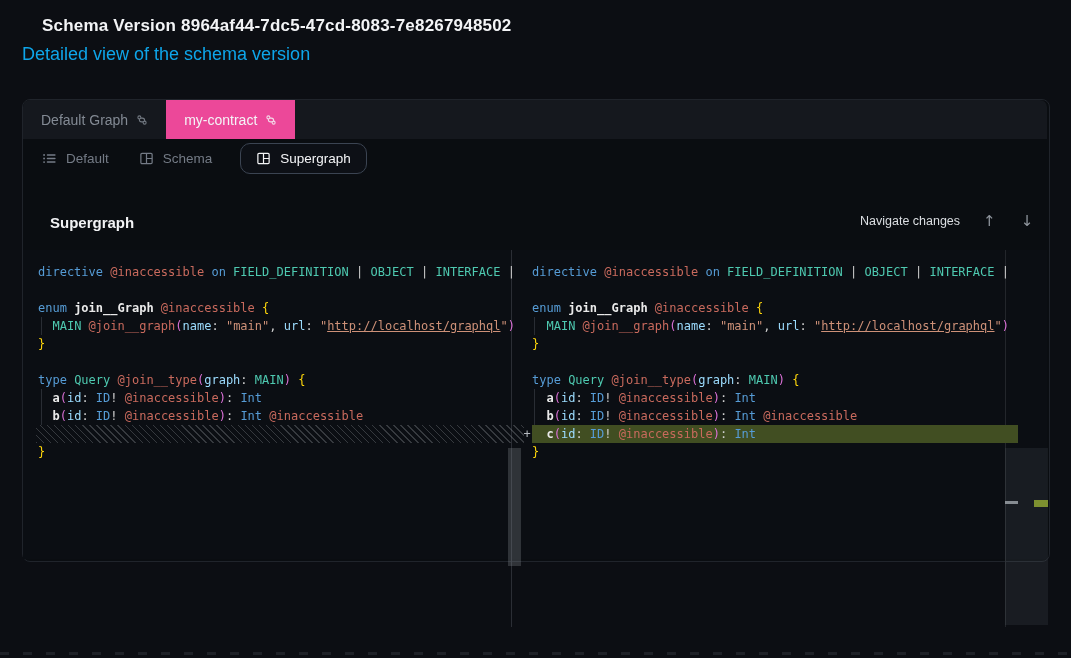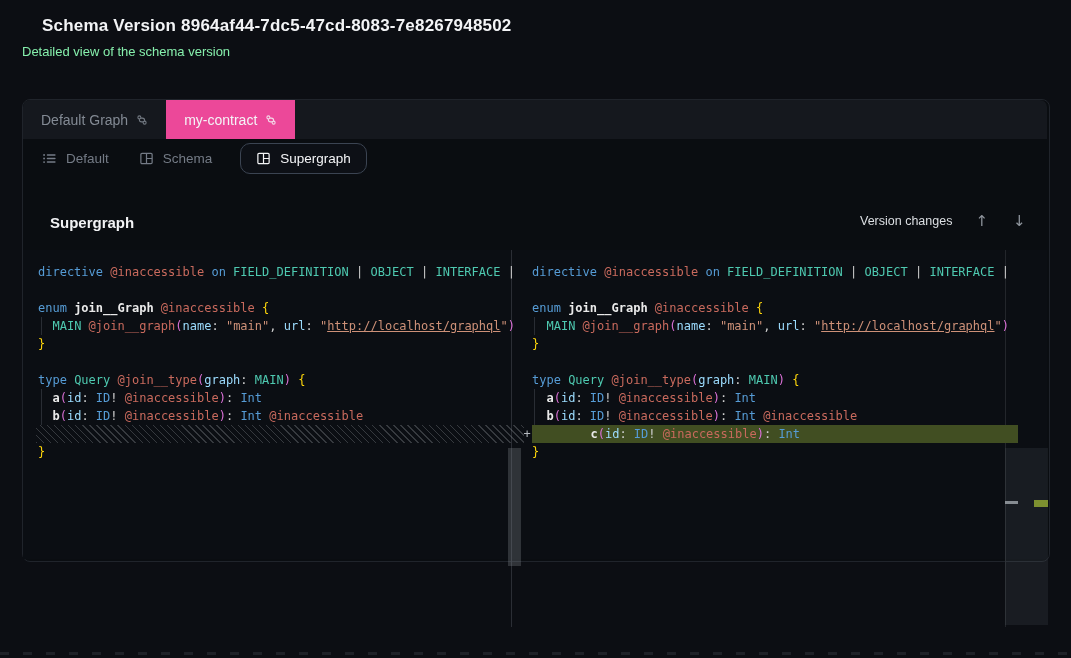--- a/index.html
+++ b/index.html
@@ -1,39 +1,39 @@
 <!DOCTYPE html>
 <html><head>
 <meta charset="utf-8">
 <style>
   html,body{margin:0;padding:0;background:#0c0e13;font-family:"Liberation Sans",sans-serif;}
   #stage{position:relative;width:1071px;height:658px;overflow:hidden;background:#0c0e13;}
   .abs{position:absolute;}
   .title{left:22px;top:16px;font-size:17px;font-weight:700;color:#f3f4f6;letter-spacing:.2px;margin-left:20px;}
-  .subtitle{left:22px;top:44px;font-size:13px;color:#86efac;}
+  .subtitle{left:22px;top:44px;font-size:18px;color:#0ea5e9;}
   .card{left:22px;top:99px;width:1026px;height:461px;border:1px solid #20242b;border-radius:8px;background:#0a0d11;}
   .tabstrip{left:23px;top:100px;width:1024px;height:39px;background:#15181e;border-radius:7px 7px 0 0;display:flex;}
   .tab{height:39px;display:flex;align-items:center;gap:8px;padding:0 18px;font-size:14px;color:#838a94;cursor:pointer;}
   .tab.active{background:#ec4899;color:#f4f5f7;}
   .tab .ticon{display:flex;opacity:.85;}
   .subtabs{left:23px;top:139px;width:1024px;height:38px;display:flex;align-items:center;padding-left:17px;gap:26px;box-sizing:border-box;}
   .subtab{display:flex;align-items:center;gap:9px;color:#747b86;font-size:13.5px;padding:7px 2px;cursor:pointer;}
   .subtab.active{border:1px solid #3b4452;border-radius:10px;background:#0d1016;color:#f4f5f7;padding:7px 15px;}
   .sup-title{left:50px;top:214px;font-size:15px;font-weight:700;color:#f2f3f5;}
   .nav-row{left:860px;top:212px;display:flex;align-items:center;gap:21px;}
   .nav-label{font-size:12.5px;color:#dcdfe3;}
   .nav-arrow{font-size:15px;color:#8f959d;background:none;border:none;cursor:pointer;padding:0 2px;font-family:"DejaVu Sans",sans-serif;}
   .editor-bg{left:23px;top:250px;width:1024px;height:309px;background:#0b0e13;}
   .divider{left:511px;top:250px;width:1px;height:377px;background:#2b2e35;z-index:1;}
   .mm-line{left:1005px;top:250px;width:1px;height:377px;background:#23262b;z-index:1;}
   .code{top:263px;z-index:2;}
   #left-code{left:38px;width:486px;overflow:hidden;}
   #right-code{left:531px;width:487px;padding-left:1px;box-sizing:border-box;}
   .code-line{height:18px;line-height:18px;font-family:"DejaVu Sans Mono",monospace;font-size:12px;white-space:pre;color:#d4d4d4;}
-  .code-line.added{background:#414e22;padding-left:44px;}
+  .code-line.added{background:#414e22;}
   .guide{width:1px;background:#3a3f46;opacity:.65;z-index:1;}
   .stripes{left:36px;top:425px;width:488px;height:18px;z-index:1;
     background:repeating-linear-gradient(45deg,rgba(165,170,175,.28) 0 1px,transparent 1px 5px);}
   .plus{left:521px;top:425px;width:12px;height:18px;line-height:18px;text-align:center;color:#b6bac0;
     font-family:"DejaVu Sans Mono",monospace;font-size:12px;z-index:3;}
   .vslider{left:508px;top:448px;width:13px;height:118px;background:rgba(125,130,136,.32);z-index:3;}
   .mm-slider{left:1005px;top:448px;width:43px;height:177px;background:rgba(150,160,170,.10);z-index:3;}
   .mm-dash-gray{left:1005px;top:501px;width:13px;height:3px;background:rgba(154,160,166,.85);z-index:4;}
   .mm-dash-green{left:1034px;top:500px;width:14px;height:7px;background:#7d9030;z-index:4;}
   .bottom-dashes{left:0;top:652px;width:1071px;height:3px;z-index:0;
@@ -105,21 +105,21 @@
             <path d="M8 2.5v11M8 8h6"></path>
         </svg>
       </span>
       <span>Supergraph</span>
     </div>
   </div>
 
   <div class="abs sup-title">Supergraph</div>
 
   <div class="abs nav-row">
-    <span class="nav-label">Version changes</span>
+    <span class="nav-label">Navigate changes</span>
     <button class="nav-arrow">↑</button>
     <button class="nav-arrow">↓</button>
   </div>
 
   <div class="abs editor-bg"></div>
   <div class="abs divider"></div>
   <div class="abs mm-line"></div>
 
   <div class="abs guide" style="left:41px;top:317px;height:18px;"></div>
   <div class="abs guide" style="left:41px;top:389px;height:36px;"></div>

